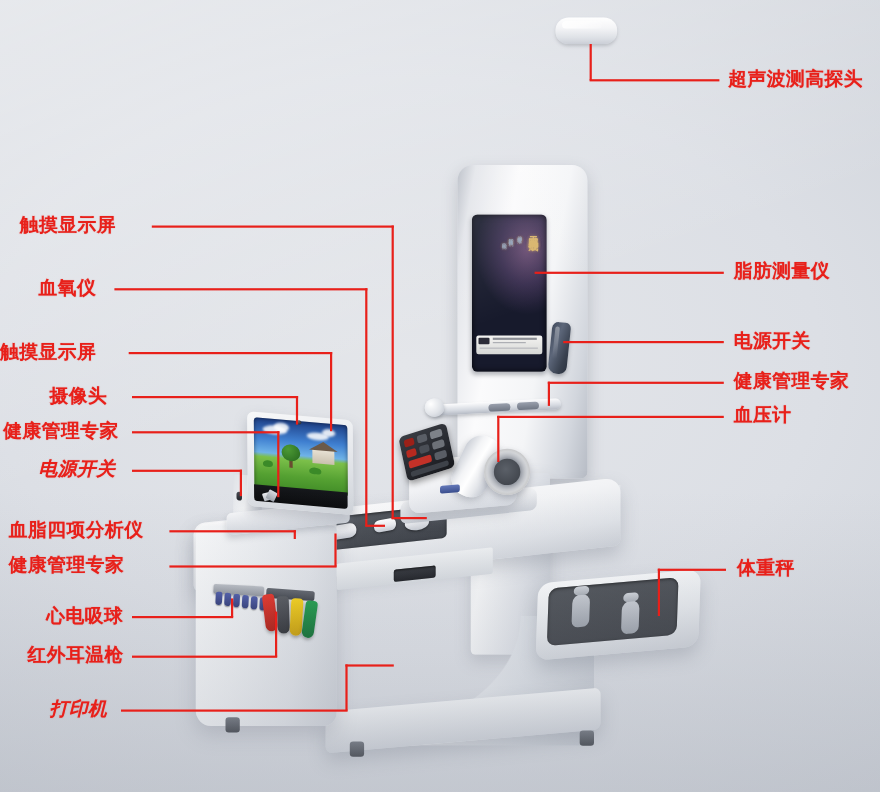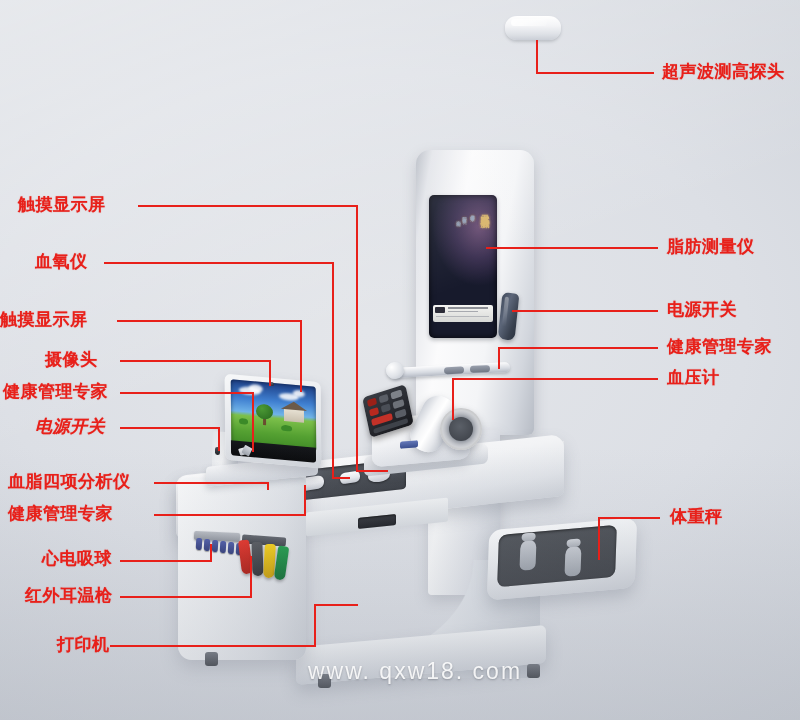--- a/index.html
+++ b/index.html
@@ -545,26 +545,25 @@
   <div class="lead v" style="left:598px;top:517px;height:43px;"></div>
 
   <div class="label" style="left:18px;top:196px;">触摸显示屏</div>
   <div class="label" style="left:35px;top:253px;">血氧仪</div>
   <div class="label" style="left:0;top:311px;">触摸显示屏</div>
   <div class="label" style="left:45px;top:351px;text-align:right;">摄像头</div>
   <div class="label" style="left:3px;top:383px;">健康管理专家</div>
   <div class="label" style="left:35px;top:418px;font-style:italic;">电源开关</div>
   <div class="label" style="left:8px;top:473px;">血脂四项分析仪</div>
   <div class="label" style="left:8px;top:505px;">健康管理专家</div>
-  <div class="label" style="left:42px;top:551px;font-family:Liberation Mono, monospace;">心电吸球</div>
+  <div class="label" style="left:42px;top:551px;">心电吸球</div>
   <div class="label" style="left:25px;top:587px;">红外耳温枪</div>
-  <div class="label" style="left:57px;top:636px;">打印机</div>
+  <div class="label" style="left:45px;top:636px;font-style:italic;">打印机</div>
 
   <div class="label r" style="left:662px;top:63px;">超声波测高探头</div>
   <div class="label r" style="left:667px;top:238px;">脂肪测量仪</div>
   <div class="label r" style="left:667px;top:301px;">电源开关</div>
   <div class="label r" style="left:667px;top:338px;">健康管理专家</div>
   <div class="label r" style="left:667px;top:369px;">血压计</div>
   <div class="label r" style="left:670px;top:508px;">体重秤</div>
 
-  <div class="watermark">www. qxw18. com</div>
 
 </div>
 
 </body></html>

